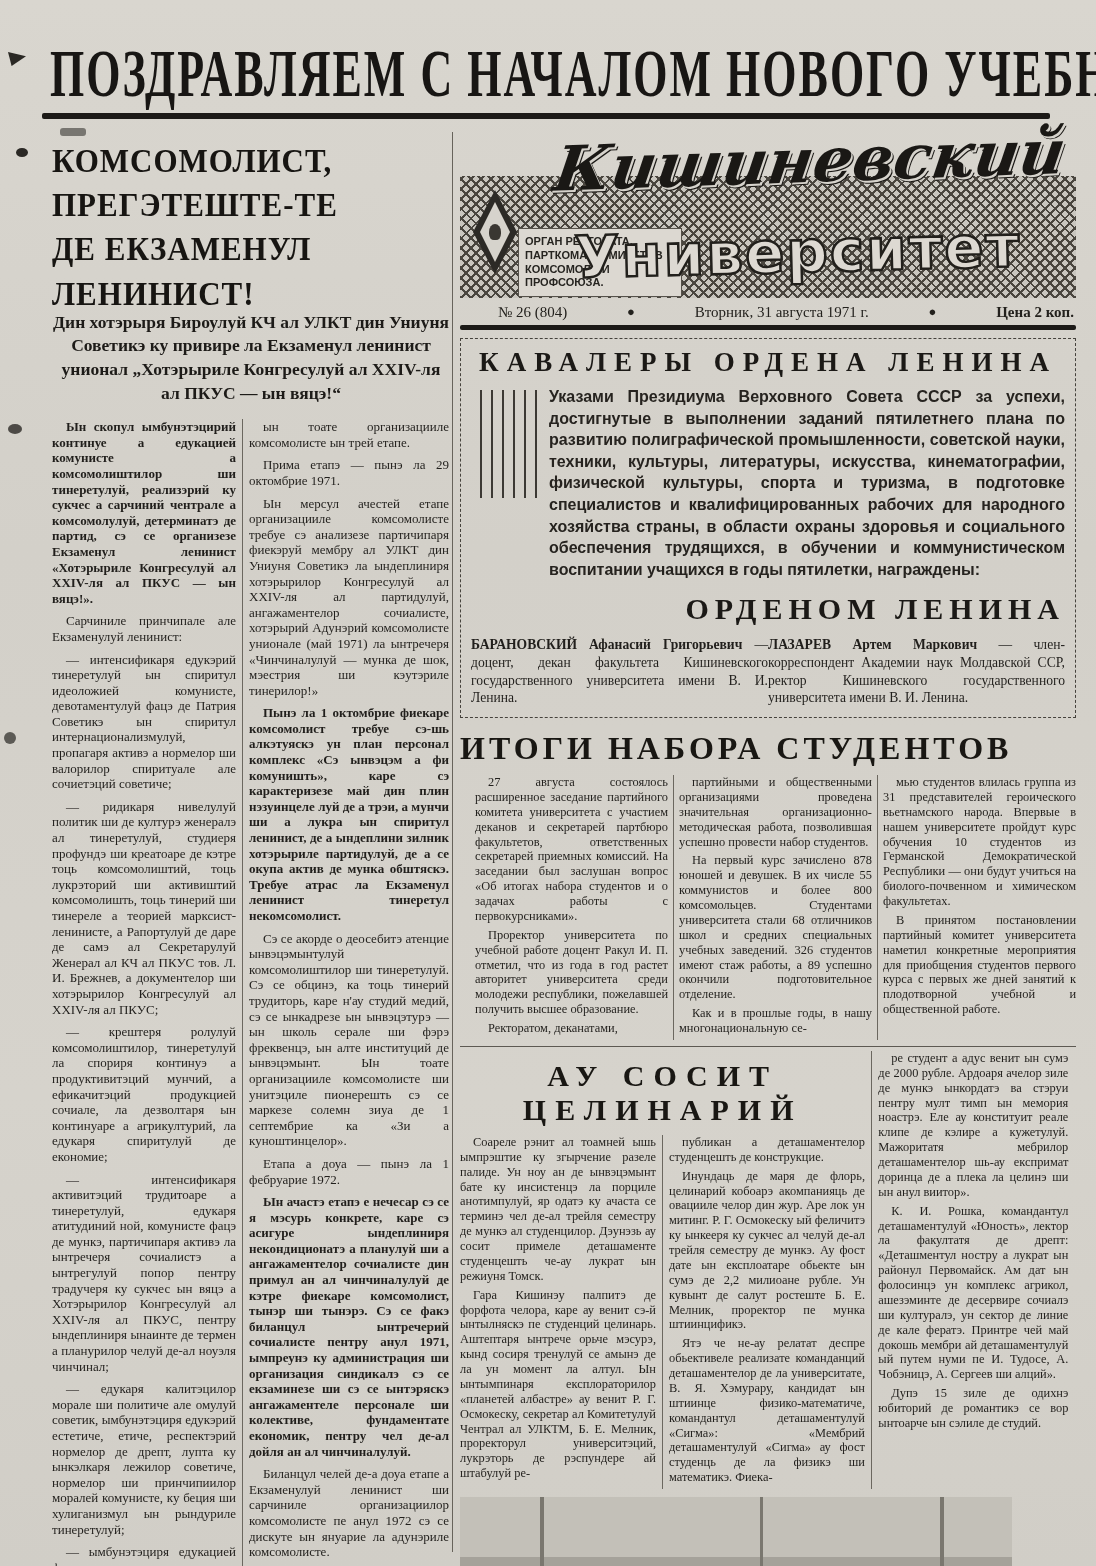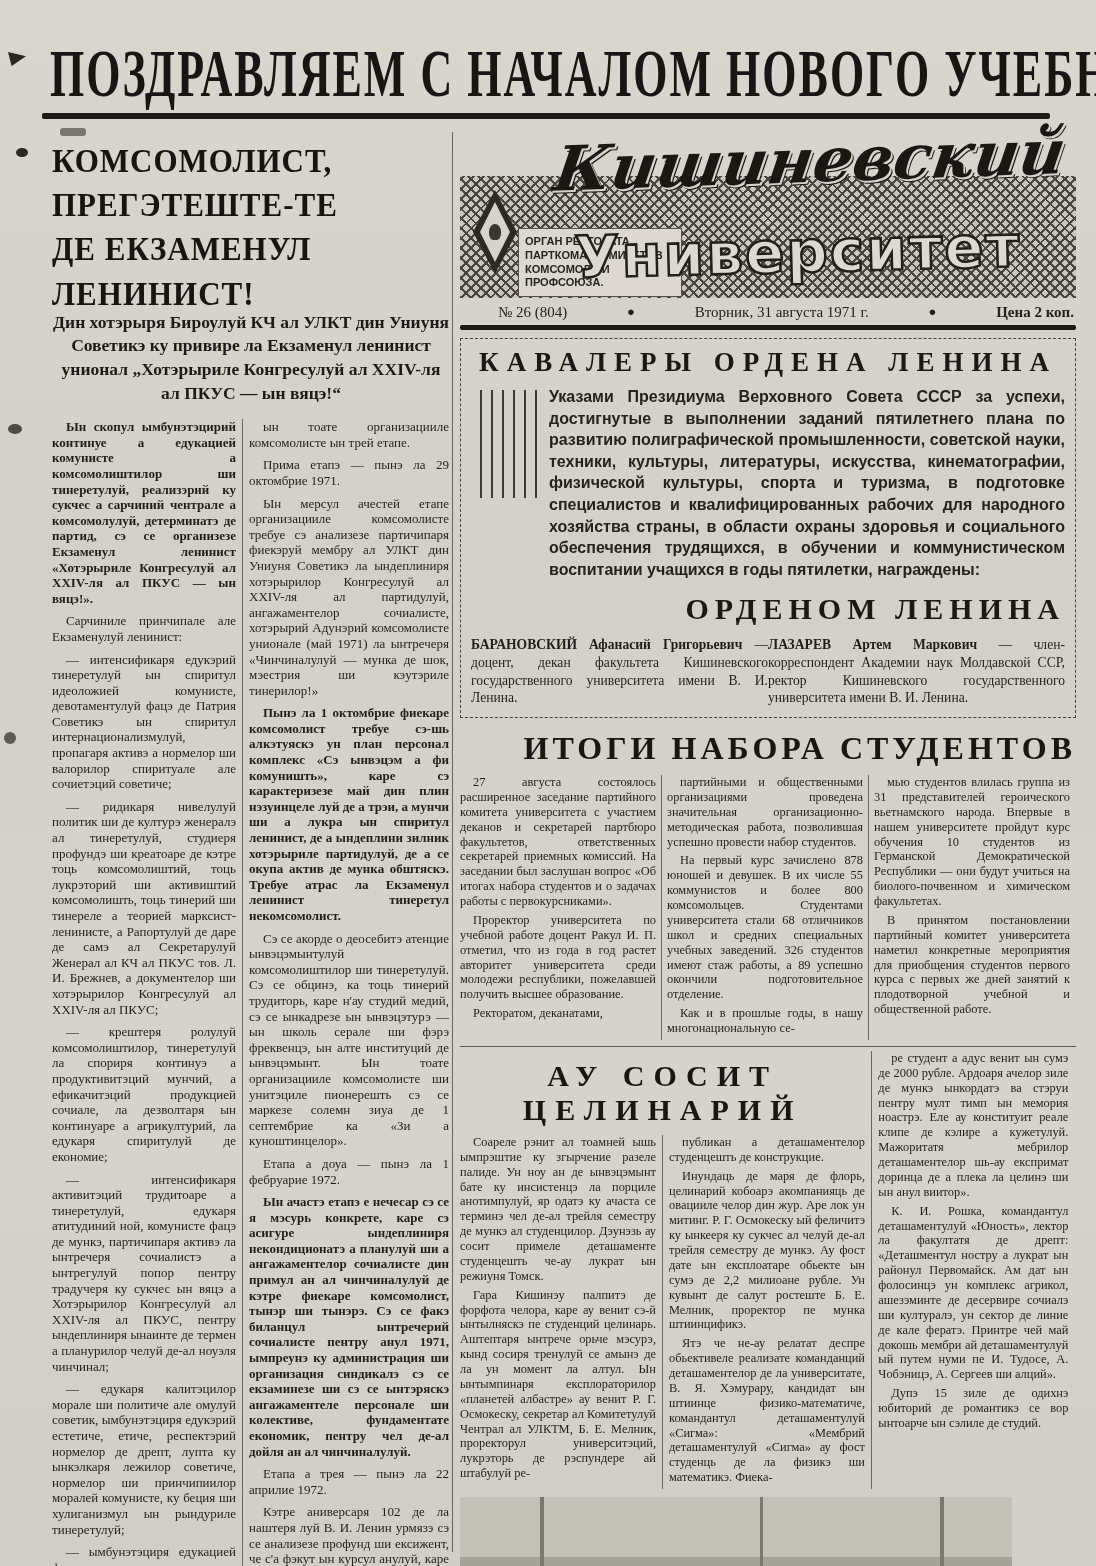--- a/index.html
+++ b/index.html
@@ -58,22 +58,22 @@
   .orden-flex{display:flex;margin-top:8px;}
   .orden-ornament{width:66px;min-width:66px;height:108px;margin-top:4px;
      background:repeating-linear-gradient(90deg,transparent 0 9px,#3c3934 9px 11px);}
   .orden-intro{font-family:"Liberation Sans",sans-serif;font-weight:bold;font-size:16px;line-height:1.35;
                text-align:justify;color:#26231f;padding-left:12px;}
   .orden-sub{text-align:right;font-weight:bold;font-size:30px;letter-spacing:6px;margin-top:12px;color:#1b1916;}
   .orden-names{display:flex;gap:0;margin-top:10px;}
   .orden-name{width:50%;font-size:13.6px;line-height:1.3;text-align:justify;}
   .orden-name b{font-weight:bold;}
 
-  .sec-title{text-align:right;font-weight:bold;font-size:32px;letter-spacing:4px;margin-top:12px;color:#191713;}
-  .cols3{display:flex;margin-top:8px;}
+  .sec-title{text-align:left;font-weight:bold;font-size:32px;letter-spacing:4px;margin-top:12px;color:#191713;}
+  .cols3{display:flex;margin-top:8px;margin-left:15px;}
   .ncol{width:196px;}
   .cols3 .col-divider{margin:0 5px;}
   .ncol .para{font-size:12.4px;text-indent:13px;margin-bottom:4px;}
   .hr-thin{height:1px;background:#5d5952;margin-top:6px;}
 
   .celin{display:flex;margin-top:4px;}
   .celin-left{width:406px;}
   .celin-title{text-align:center;font-weight:bold;font-size:30px;letter-spacing:9px;margin:8px 0 8px 0;color:#191713;}
   .celin-cols{display:flex;}
   .celin .ncol{width:196px;}
@@ -116,20 +116,21 @@
         </div>
       <div class="col-divider"></div>
       <div class="lcolB">
           <p class="para">ын тоате организацииле комсомолисте ын трей етапе.</p>
           <p class="para">Прима етапэ — пынэ ла 29 октомбрие 1971.</p>
           <p class="para">Ын мерсул ачестей етапе организацииле комсомолисте требуе сэ анализезе партичипаря фиекэруй мембру ал УЛКТ дин Униуня Советикэ ла ындеплиниря хотэрырилор Конгресулуй ал XXIV-ля ал партидулуй, ангажаментелор сочиалисте, хотэрырий Адунэрий комсомолисте унионале (май 1971) ла ынтречеря «Чинчиналулуй — мунка де шок, мэестрия ши кэутэриле тинерилор!»</p>
           <p class="para b">Пынэ ла 1 октомбрие фиекаре комсомолист требуе сэ-шь алкэтуяскэ ун план персонал комплекс «Сэ ынвэцэм а фи комуништь», каре сэ карактеризезе май дин плин нэзуинцеле луй де а трэи, а мунчи ши а лукра ын спиритул ленинист, де а ындеплини зилник хотэрыриле партидулуй, де а се окупа актив де мунка обштяскэ. Требуе атрас ла Екзаменул ленинист тинеретул некомсомолист.</p>
           <p class="para">Сэ се акорде о деосебитэ атенцие ынвэцэмынтулуй комсомолиштилор ши тинеретулуй. Сэ се обцинэ, ка тоць тинерий трудиторь, каре н'ау студий медий, сэ се ынкадрезе ын ынвэцэтурэ — ын школь серале ши фэрэ фреквенцэ, ын алте институций де ынвэцэмынт. Ын тоате организацииле комсомолисте ши унитэциле пионерешть сэ се маркезе солемн зиуа де 1 септембрие ка «Зи а куноштинцелор».</p>
           <p class="para">Етапа а доуа — пынэ ла 1 фебруарие 1972.</p>
           <p class="para b">Ын ачастэ етапэ е нечесар сэ се я мэсурь конкрете, каре сэ асигуре ындеплиниря некондиционатэ а планулуй ши а ангажаментелор сочиалисте дин примул ан ал чинчиналулуй де кэтре фиекаре комсомолист, тынэр ши тынэрэ. Сэ се факэ биланцул ынтречерий сочиалисте пентру анул 1971, ымпреунэ ку администрация ши организация синдикалэ сэ се екзаминезе ши сэ се ынтэряскэ ангажаментеле персонале ши колективе, фундаментате економик, пентру чел де-ал дойля ан ал чинчиналулуй.</p>
+          <p class="para">Биланцул челей де-а доуа етапе а Екзаменулуй ленинист ши сарчиниле организациилор комсомолисте пе анул 1972 сэ се дискуте ын януарие ла адунэриле комсомолисте.</p>
           <p class="para">Етапа а трея — пынэ ла 22 априлие 1972.</p>
           <p class="para">Кэтре аниверсаря 102 де ла наштеря луй В. И. Ленин урмязэ сэ се анализезе профунд ши ексижент, че с'а фэкут ын курсул анулуй, каре с'а скурс дупэ Конгресул ал XXIV-ля ал партидулуй, кум се ындеплинеште сарчина чентралэ а комсомолулуй. Сэ се екзаминезе биланцул примулуй триместру ал анулуй 1972, мерсул ынвэцэмынтулуй женерал ши политик, прегэтирий техниче-професионале а партичипанцилор ла екзамен.</p>
         </div>
     </div>
   </div>
 
   <div style="position:absolute;left:452px;top:132px;width:1px;height:1420px;background:#67635b;"></div>
 
   <div class="right-region">
 

